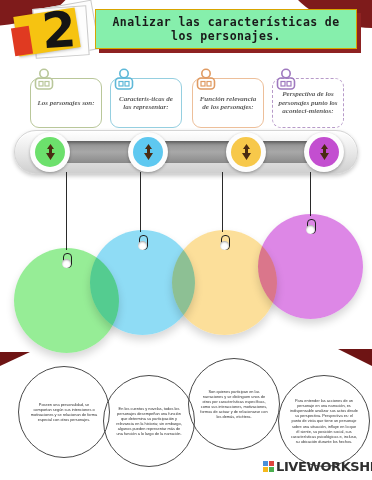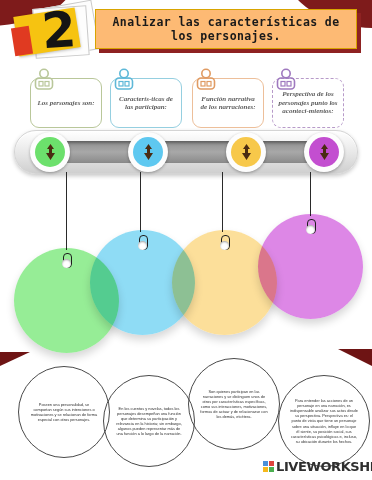--- a/index.html
+++ b/index.html
@@ -53,21 +53,21 @@
     position:absolute;left:30px;top:1px;width:50px;height:56px;
     color:#141414;font-family:"DejaVu Sans", sans-serif;
     font-size:49px;font-weight:bold;line-height:56px;text-align:center;
     transform:rotate(-4deg);
   }
 
   
   .title-wrap{position:absolute;left:95px;top:9px;width:262px;height:40px;}
   .title-shadow{position:absolute;left:4px;top:4px;right:-4px;bottom:-4px;background:#8e2222;}
   .title-bar{
-    position:absolute;inset:0;background:#fdba74;border:1px solid #d8a400;
+    position:absolute;inset:0;background:#86efac;border:1px solid #d8a400;
     display:flex;align-items:center;justify-content:center;
     color:#1a1a1a;font-family:"DejaVu Sans Mono", monospace;
     font-size:11.5px;font-weight:bold;letter-spacing:.4px;line-height:14px;
     text-align:center;padding:0 6px;box-sizing:border-box;
   }
 
   
   .cards{position:absolute;left:0;top:66px;width:372px;height:62px;}
   .card{
     position:absolute;top:12px;width:72px;height:50px;
@@ -191,33 +191,33 @@
 
     <div class="card c1">
       <span class="card-avatar">
         <svg viewBox="0 0 22 24">
             <circle cx="11" cy="5.5" r="4.2" fill="none" stroke="#5eb8d8" stroke-width="1.6"></circle>
             <rect x="2.5" y="10" width="17" height="11" rx="3.5" fill="none" stroke="#5eb8d8" stroke-width="1.6"></rect>
             <rect x="6" y="13.5" width="4" height="4.5" fill="none" stroke="#5eb8d8" stroke-width="1.2"></rect>
             <rect x="12" y="13.5" width="4" height="4.5" fill="none" stroke="#5eb8d8" stroke-width="1.2"></rect>
           </svg>
       </span>
-      <span class="ctext">Caracterís-ticas de las participan:</span>
+      <span class="ctext">Caracterís-ticas de las representar:</span>
     </div>
 
     <div class="card c2">
       <span class="card-avatar">
         <svg viewBox="0 0 22 24">
             <circle cx="11" cy="5.5" r="4.2" fill="none" stroke="#e09b63" stroke-width="1.6"></circle>
             <rect x="2.5" y="10" width="17" height="11" rx="3.5" fill="none" stroke="#e09b63" stroke-width="1.6"></rect>
             <rect x="6" y="13.5" width="4" height="4.5" fill="none" stroke="#e09b63" stroke-width="1.2"></rect>
             <rect x="12" y="13.5" width="4" height="4.5" fill="none" stroke="#e09b63" stroke-width="1.2"></rect>
           </svg>
       </span>
-      <span class="ctext">Función narrativa de los narraciones:</span>
+      <span class="ctext">Función relevancia de los personajes:</span>
     </div>
 
     <div class="card c3">
       <span class="card-avatar">
         <svg viewBox="0 0 22 24">
             <circle cx="11" cy="5.5" r="4.2" fill="none" stroke="#9f79bf" stroke-width="1.6"></circle>
             <rect x="2.5" y="10" width="17" height="11" rx="3.5" fill="none" stroke="#9f79bf" stroke-width="1.6"></rect>
             <rect x="6" y="13.5" width="4" height="4.5" fill="none" stroke="#9f79bf" stroke-width="1.2"></rect>
             <rect x="12" y="13.5" width="4" height="4.5" fill="none" stroke="#9f79bf" stroke-width="1.2"></rect>
           </svg>

